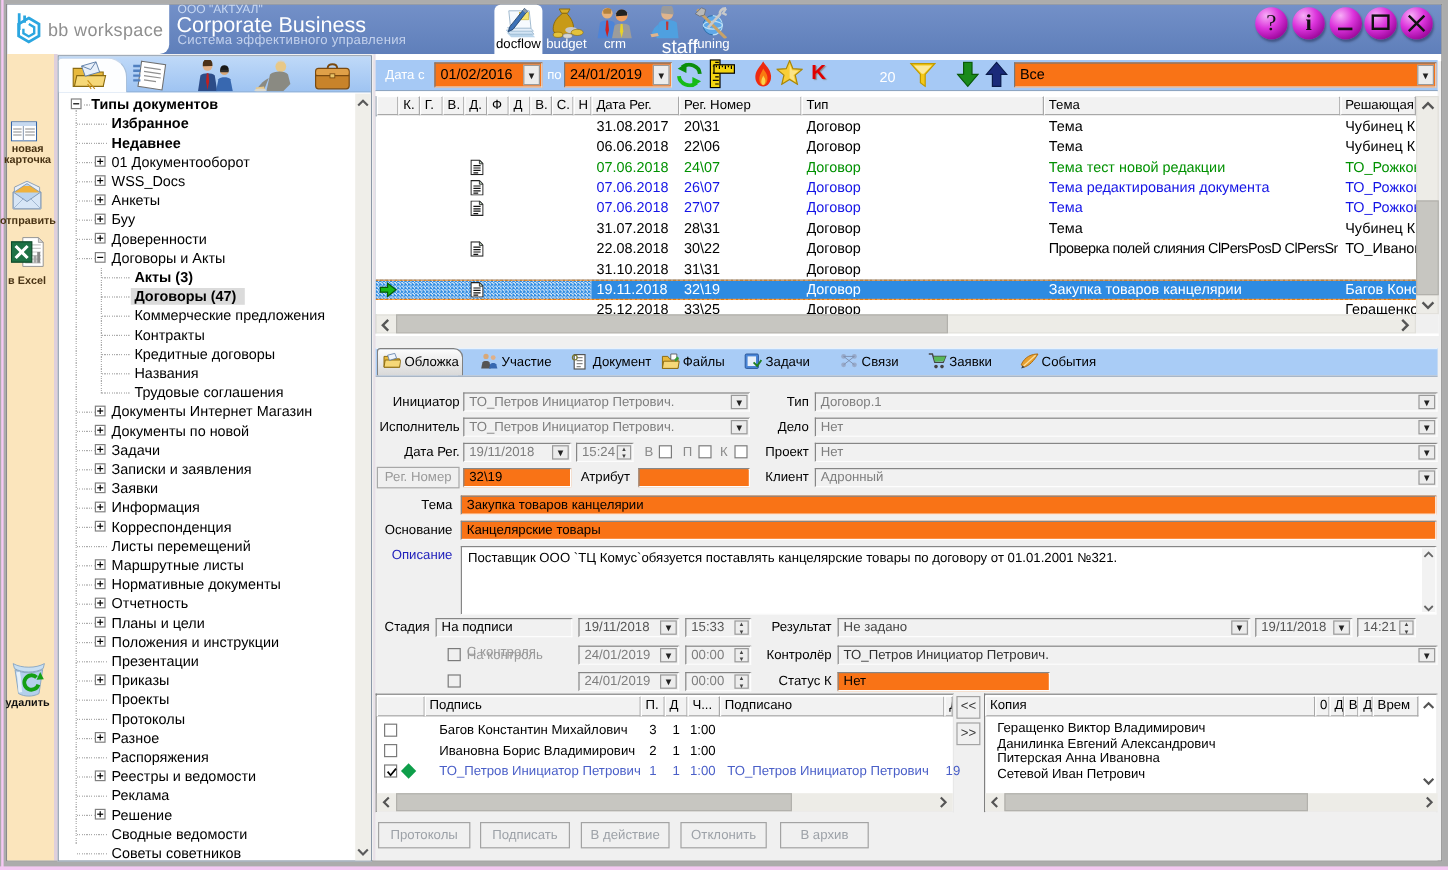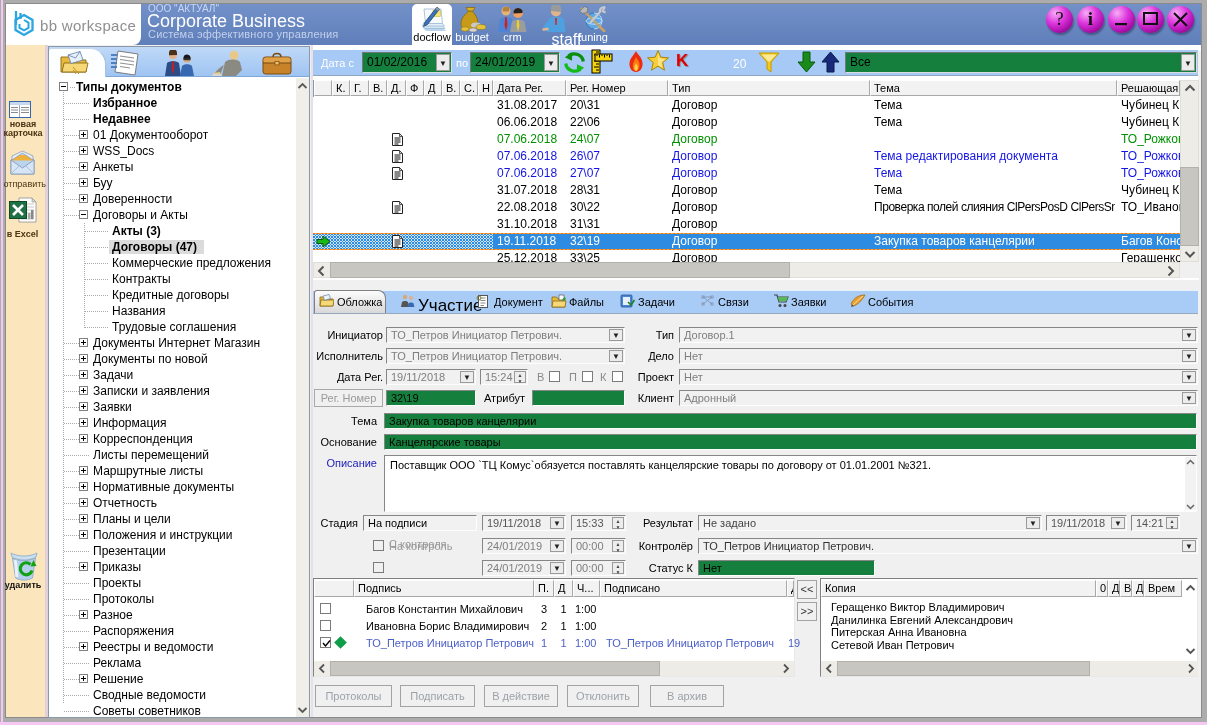--- a/index.html
+++ b/index.html
@@ -1,19 +1,19 @@
 <!DOCTYPE html>
 <html><head><meta charset="utf-8"><style>
 *{margin:0;padding:0;box-sizing:border-box}
 html,body{width:1207px;height:725px;overflow:hidden}
 body{position:relative;font-family:"Liberation Sans",sans-serif;background:#ACACAC;font-size:11px;color:#000}
 .a{position:absolute}
 .lbl{position:absolute;text-align:right;font-size:11px;line-height:16px;white-space:nowrap}
 .fld{position:absolute;height:16px;font-size:11px;line-height:14px;border:1px solid;border-color:#868686 #FDFDFD #FDFDFD #868686;background:#F1F1F1;color:#7E7E7E;padding-left:4px;white-space:nowrap;overflow:hidden}
-.fldw{background:#15803d;color:#000}
+.fldw{background:#f97316;color:#000}
 .dd{position:absolute;right:1px;top:1px;width:14px;height:12px;background:#ECECEC;border:1px solid #9A9A9A;color:#222;font-size:8px;text-align:center;line-height:11px}
 .spin{position:absolute;right:1px;top:1px;width:12px;height:12px;background:#EDEDED;border:1px solid #9A9A9A;font-size:5px;color:#444;line-height:6px;text-align:center}
 .cb{position:absolute;width:11px;height:11px;background:#FFF;border:1px solid #7B7B7B}
 .hcell{position:absolute;top:0;height:16px;background:#F2F2F2;border-right:1px solid #A8A8A8;border-bottom:1px solid #A8A8A8;border-top:1px solid #FFF;border-left:1px solid #FFF;font-size:11px;line-height:15px;padding-left:3px;white-space:nowrap;overflow:hidden}
 .grow{position:absolute;left:0;width:795px;height:17px}
 .gc{position:absolute;top:0;height:17px;font-size:12px;line-height:17px;white-space:nowrap;overflow:hidden}
 .green{color:#009100}.blue{color:#1414E6}
 .sbtn{position:absolute;background:#F0F0F0;border:1px solid #A3A3A3;text-align:center;color:#9DA2A8;font-size:11px}
 .scrl{position:absolute;background:#E9E9E9}
 .thumb{position:absolute;background:#C7C6C1;border:1px solid #B2B1AC}
@@ -132,21 +132,21 @@
 </svg>
 <div class="a" style="left:0px;top:119px;width:46px;text-align:center;font-size:9px;color:#4A3414;font-weight:bold">новая</div>
 <div class="a" style="left:0px;top:128px;width:46px;text-align:center;font-size:9px;color:#4A3414;font-weight:bold">карточка</div>
 <svg class="a" style="left:9px;top:150px" width="27" height="26" viewBox="0 0 27 26">
  <path d="M2 10 L13.5 2 L25 10 L25 24 L2 24 Z" fill="#BBD4EE" stroke="#7E96B4" stroke-width=".8"></path>
  <path d="M3.5 10.5 L23.5 10.5 L23.5 5 L3.5 5 Z" fill="#F0B23C"></path>
  <path d="M3 10 L13.5 3 L24 10 L24 6 L13.5 1 L3 6 Z" fill="#E8EFF8" stroke="#7E96B4" stroke-width=".7"></path>
  <path d="M2 10 L13.5 18 L25 10 L25 24 L2 24 Z" fill="#D7E6F6" stroke="#7E96B4" stroke-width=".8"></path>
  <path d="M2 24 L11 15 M25 24 L16 15" stroke="#9FB6D0" stroke-width=".8"></path>
 </svg>
-<div class="a" style="left:0px;top:179px;width:46px;text-align:right;font-size:9px;color:#4A3414;font-weight:normal">отправить</div>
+<div class="a" style="left:0px;top:179px;width:46px;text-align:left;font-size:9px;color:#4A3414;font-weight:bold">отправить</div>
 <svg class="a" style="left:9px;top:197px" width="28" height="29" viewBox="0 0 28 29">
  <path d="M10 1 L23 1 L27 5 L27 25 L10 25 Z" fill="#FFF" stroke="#909090" stroke-width=".8"></path>
  <path d="M23 1 L23 5 L27 5 Z" fill="#D8D8D8" stroke="#909090" stroke-width=".6"></path>
  <path d="M12 7 H25 M12 10 H25 M12 13 H25 M12 16 H25 M12 19 H25 M12 22 H25" stroke="#C8C8C8" stroke-width="1"></path>
  <rect x="19" y="16" width="2.5" height="6" fill="#A8A8A8"></rect>
     <rect x="22" y="13" width="2.5" height="9" fill="#888"></rect>
  <rect x="0.5" y="4.5" width="17" height="17" fill="#1E7145" stroke="#0E4A2A" stroke-width="1"></rect>
  <path d="M4 8 L14 18 M14 8 L4 18" stroke="#FFF" stroke-width="2.6"></path>
 </svg>
 <div class="a" style="left:0px;top:229px;width:45px;text-align:center;font-size:9px;color:#4A3414;font-weight:bold">в Excel</div>
@@ -457,20 +457,21 @@
     </div>
 <div class="grow" style="top:34px">
       <svg class="a" style="left:79px;top:2px" width="11" height="13" viewBox="0 0 11 13">
         <path d="M0.5 0.5 L7.5 0.5 L10.5 3.5 L10.5 12.5 L0.5 12.5 Z" fill="#FFFFFF" stroke="#222" stroke-width="1"></path>
         <path d="M7.5 0.5 L7.5 3.5 L10.5 3.5 Z" fill="#C8E0C8" stroke="#333" stroke-width=".8"></path>
         <path d="M2.5 5 H8.5 M2.5 7 H8.5 M2.5 9 H8.5 M2.5 11 H6.5" stroke="#111" stroke-width="1"></path>
       </svg>
       <div class="gc green" style="left:184px;width:70px;">07.06.2018</div>
       <div class="gc green" style="left:257px;width:95px;">24\07</div>
       <div class="gc green" style="left:359px;width:196px;">Договор</div>
+      <div class="gc green" style="left:561px;width:241px;">Тема тест новой редакции</div>
       <div class="gc green" style="left:808px;width:59px;">ТО_Рожков</div>
     </div>
 <div class="grow" style="top:51px">
       <svg class="a" style="left:79px;top:2px" width="11" height="13" viewBox="0 0 11 13">
         <path d="M0.5 0.5 L7.5 0.5 L10.5 3.5 L10.5 12.5 L0.5 12.5 Z" fill="#FFFFFF" stroke="#222" stroke-width="1"></path>
         <path d="M7.5 0.5 L7.5 3.5 L10.5 3.5 Z" fill="#C8E0C8" stroke="#333" stroke-width=".8"></path>
         <path d="M2.5 5 H8.5 M2.5 7 H8.5 M2.5 9 H8.5 M2.5 11 H6.5" stroke="#111" stroke-width="1"></path>
       </svg>
       <div class="gc blue" style="left:184px;width:70px;">07.06.2018</div>
       <div class="gc blue" style="left:257px;width:95px;">26\07</div>
@@ -570,21 +571,21 @@
       <path d="M2 6 L15 6 L14 12 L1 12 Z" fill="#F6D878" stroke="#8A6A10" stroke-width=".8"></path>
       <path d="M4 2 L10 0.5 L11.5 4.5 L5.5 6.3 Z" fill="#EFF4FB" stroke="#6080A8" stroke-width=".7"></path>
     </svg></div>
 <div class="a" style="left:337px;top:296px;font-size:11px;white-space:nowrap">Обложка</div>
 <div class="a" style="left:400px;top:294px"><svg width="15" height="14" viewBox="0 0 15 14">
       <circle cx="5" cy="3" r="2.2" fill="#D8A878"></circle>
       <path d="M1 13 L2 8 C3 6.5 7 6.5 8 8 L9 13 Z" fill="#555"></path>
       <circle cx="11" cy="4" r="2" fill="#E0B088"></circle>
       <path d="M7.5 13 L8.5 9.5 C9.5 8.2 12.5 8.2 13.5 9.5 L14.5 13 Z" fill="#3868B0"></path>
     </svg></div>
-<div class="a" style="left:418px;top:296px;font-size:17px;white-space:nowrap">Участие</div>
+<div class="a" style="left:418px;top:296px;font-size:11px;white-space:nowrap">Участие</div>
 <div class="a" style="left:476px;top:294px"><svg width="13" height="15" viewBox="0 0 13 15">
       <rect x="2.5" y="1.5" width="9" height="12" fill="#FFF" stroke="#555" stroke-width="1"></rect>
       <path d="M4.5 4 H9.5 M4.5 6.5 H9.5 M4.5 9 H9.5 M4.5 11.5 H8" stroke="#888" stroke-width="1"></path>
       <circle cx="3" cy="4" r="2" fill="none" stroke="#7A7A30" stroke-width="1"></circle>
     </svg></div>
 <div class="a" style="left:494px;top:296px;font-size:11px;white-space:nowrap">Документ</div>
 <div class="a" style="left:551px;top:294px"><svg width="16" height="14" viewBox="0 0 16 14">
       <path d="M1 3 L1 13 L14 13 L14 5 L7 5 L5.5 3 Z" fill="#E8B93C" stroke="#8A6A10" stroke-width=".8"></path>
       <path d="M2 7 L15 7 L14 13 L1 13 Z" fill="#F6D878" stroke="#8A6A10" stroke-width=".8"></path>
       <path d="M8 1 L13 1 L13 6 L8 6 Z" fill="#FFF" stroke="#555" stroke-width=".7"></path>

